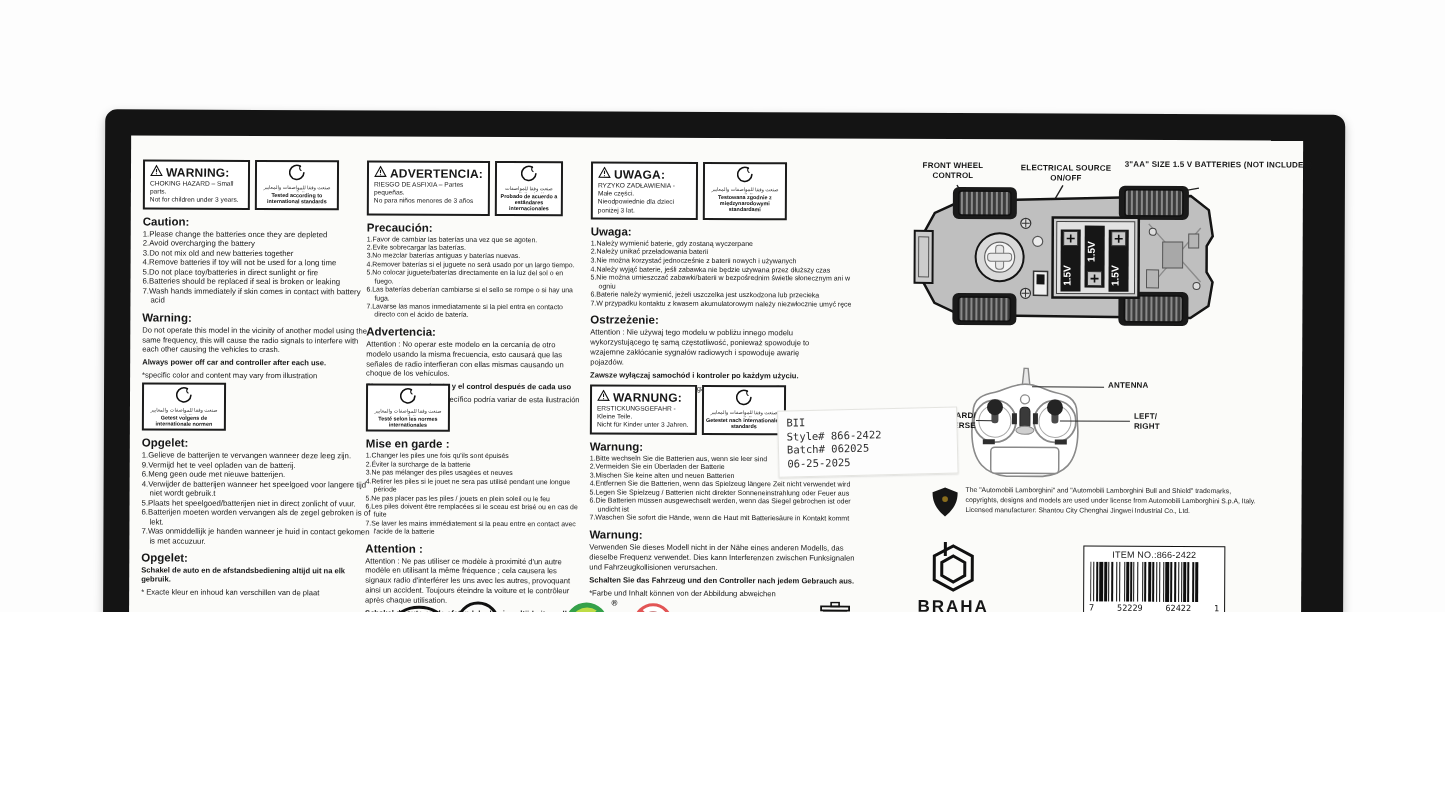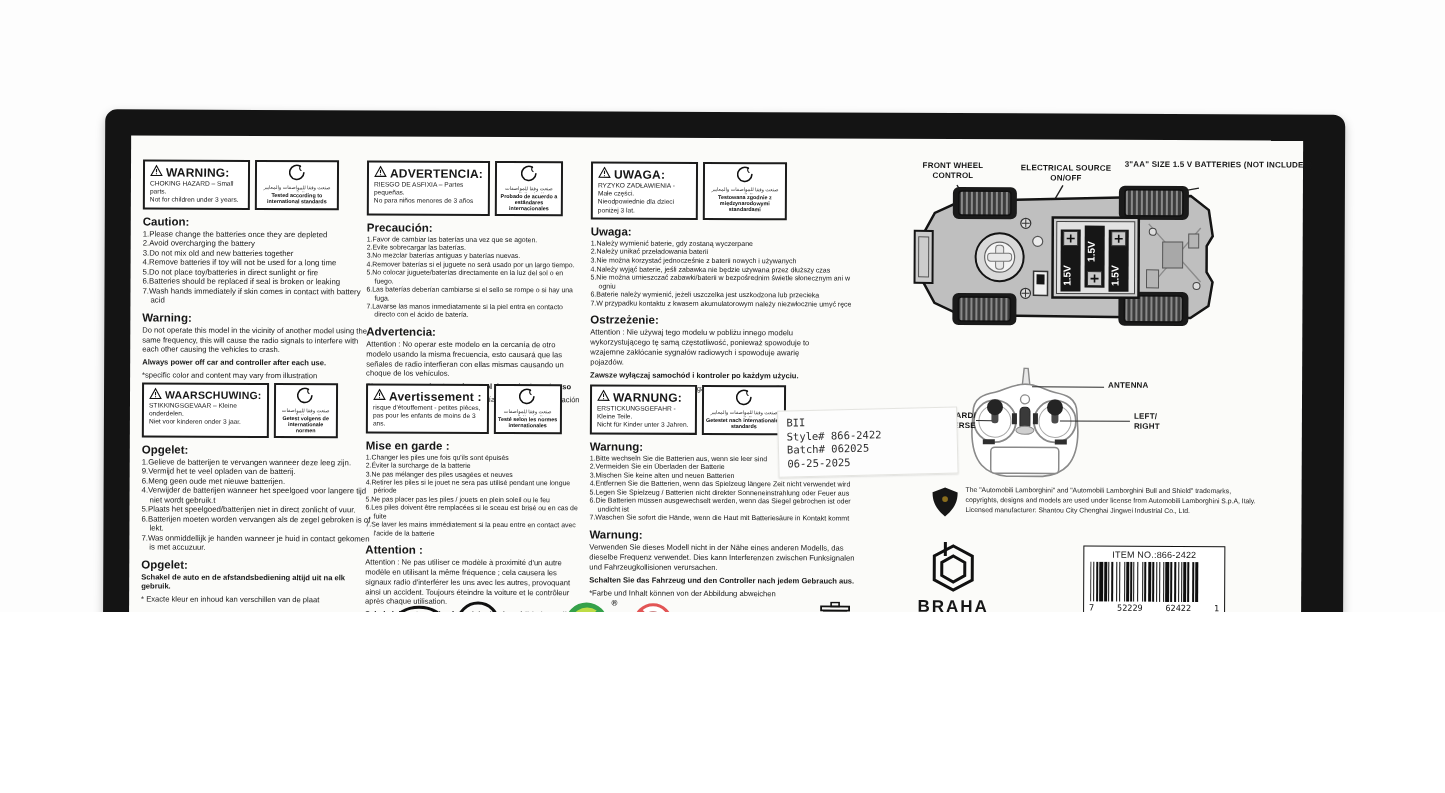--- a/index.html
+++ b/index.html
@@ -183,32 +183,20 @@
             <div class="li">7.W przypadku kontaktu z kwasem akumulatorowym należy niezwłocznie umyć ręce</div>
           </div>
         <h3>Ostrzeżenie:</h3>
         <p class="body">Attention : Nie używaj tego modelu w pobliżu innego modelu wykorzystującego tę samą częstotliwość, ponieważ spowoduje to wzajemne zakłócanie sygnałów radiowych i spowoduje awarię pojazdów.</p>
         <p class="boldline">Zawsze wyłączaj samochód i kontroler po każdym użyciu.</p>
         <p class="note">*określony kolor i zawartość mogą się różnić od ilustracji</p>
       </section>
 
       <section class="col" style="left:12px;top:247px;width:230px;">
         <div class="warnrow">
-          <div class="wbox">
-            <div class="wtitle" style="font-size:10.5px;">
-                <span><svg viewBox="0 0 24 22" width="13" height="12">
-                    <path d="M12 2 L22 20 L2 20 Z" fill="none" stroke="#111" stroke-width="2"></path>
-                    <rect x="11" y="8" width="2" height="6" fill="#111"></rect>
-                    <rect x="11" y="16" width="2" height="2" fill="#111"></rect>
-                  </svg></span>
-                <span>WAARSCHUWING:</span>
-              </div>
-            <div class="wline">STIKKINGSGEVAAR – Kleine onderdelen.</div>
-            <div class="wline">Niet voor kinderen onder 3 jaar.</div>
-          </div>
           <div class="tbox">
             <span><svg viewBox="0 0 24 24" width="17" height="17">
                   <path d="M16 3 A10 10 0 1 0 21 12" fill="none" stroke="#111" stroke-width="2.2" stroke-linecap="round"></path>
                   <path d="M16 3 a4 4 0 0 0 1 6" fill="none" stroke="#111" stroke-width="1.6" stroke-linecap="round"></path>
                 </svg></span>
             <div class="arabic">صنعت وفقا للمواصفات والمعايير العالمية</div>
             <div class="tested">Getest volgens de internationale normen</div>
           </div>
         </div>
         <h3>Opgelet:</h3>
@@ -221,32 +209,20 @@
             <div class="li">6.Batterijen moeten worden vervangen als de zegel gebroken is of lekt.</div>
             <div class="li">7.Was onmiddellijk je handen wanneer je huid in contact gekomen is met accuzuur.</div>
           </div>
         <h3>Opgelet:</h3>
         <p class="boldline">Schakel de auto en de afstandsbediening altijd uit na elk gebruik.</p>
         <p class="note">* Exacte kleur en inhoud kan verschillen van de plaat</p>
       </section>
 
       <section class="col xsmall" style="left:236px;top:247px;width:216px;">
         <div class="warnrow">
-          <div class="wbox">
-            <div class="wtitle">
-                <span><svg viewBox="0 0 24 22" width="13" height="12">
-                    <path d="M12 2 L22 20 L2 20 Z" fill="none" stroke="#111" stroke-width="2"></path>
-                    <rect x="11" y="8" width="2" height="6" fill="#111"></rect>
-                    <rect x="11" y="16" width="2" height="2" fill="#111"></rect>
-                  </svg></span>
-                <span>Avertissement :</span>
-              </div>
-            <div class="wline">risque d'étouffement - petites pièces,</div>
-            <div class="wline">pas pour les enfants de moins de 3 ans.</div>
-          </div>
           <div class="tbox">
             <span><svg viewBox="0 0 24 24" width="17" height="17">
                   <path d="M16 3 A10 10 0 1 0 21 12" fill="none" stroke="#111" stroke-width="2.2" stroke-linecap="round"></path>
                   <path d="M16 3 a4 4 0 0 0 1 6" fill="none" stroke="#111" stroke-width="1.6" stroke-linecap="round"></path>
                 </svg></span>
             <div class="arabic">صنعت وفقا للمواصفات والمعايير العالمية</div>
             <div class="tested">Testé selon les normes internationales</div>
           </div>
         </div>
         <h3>Mise en garde :</h3>

